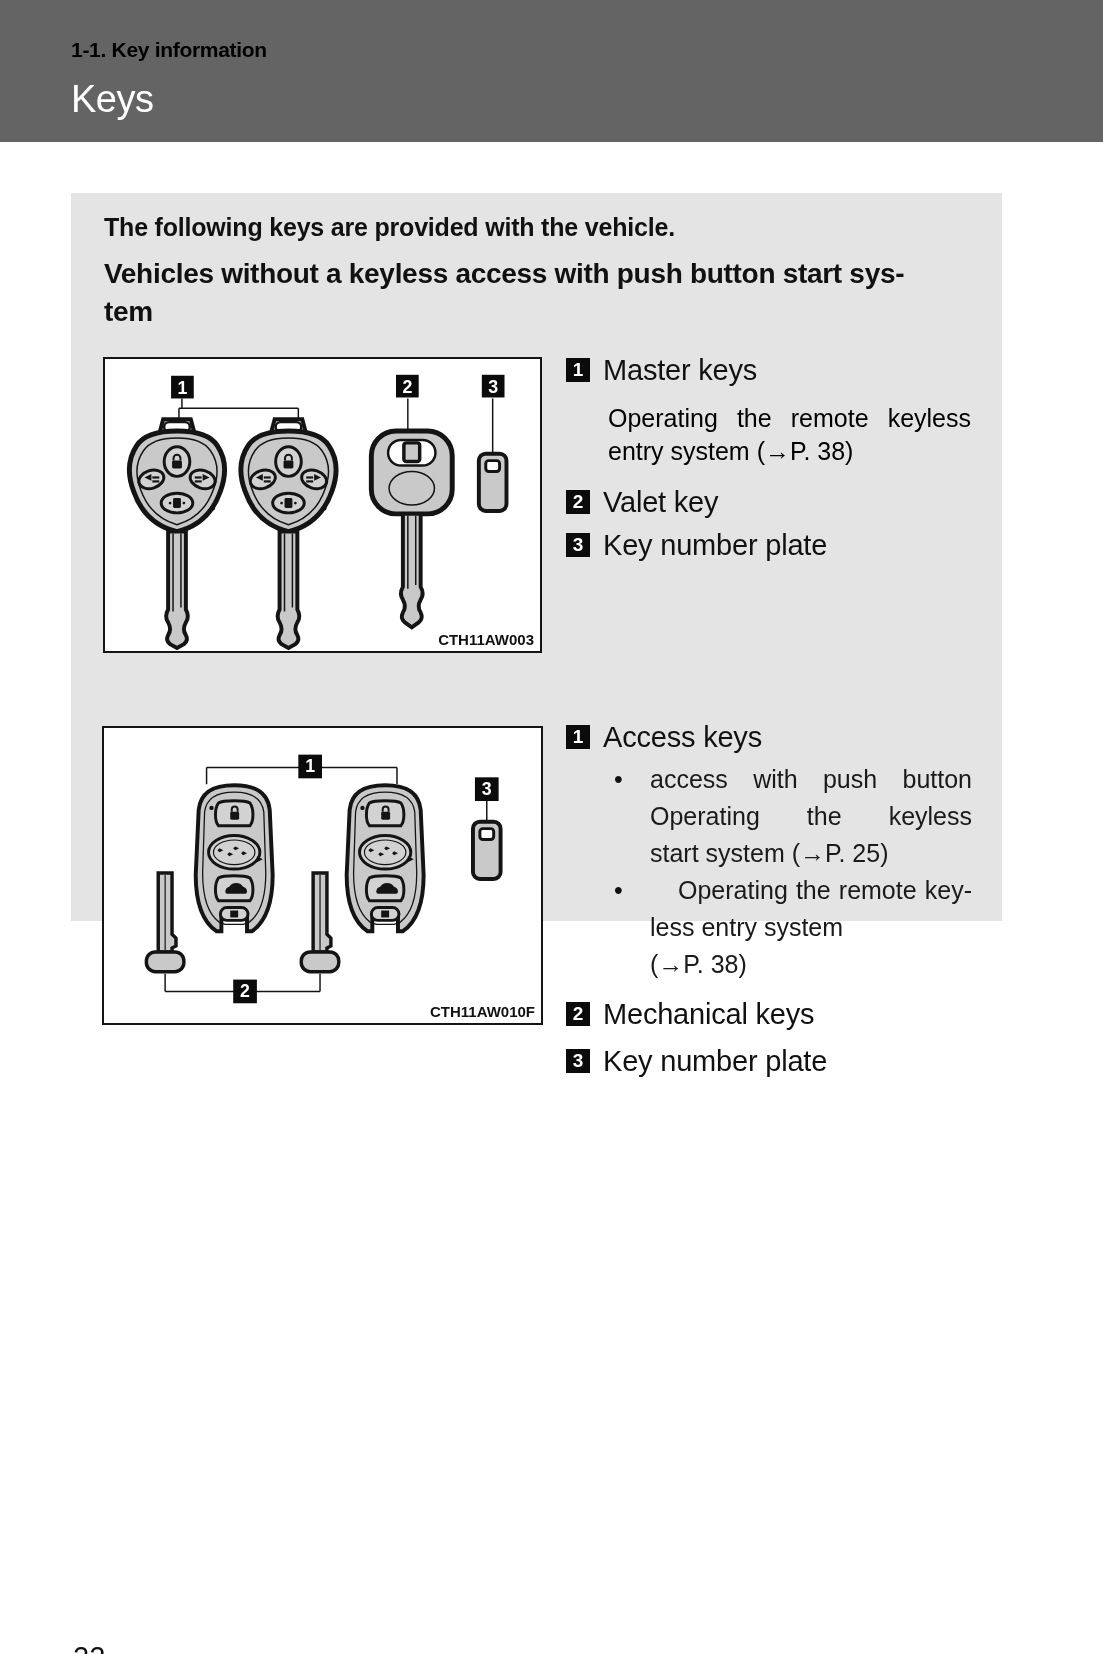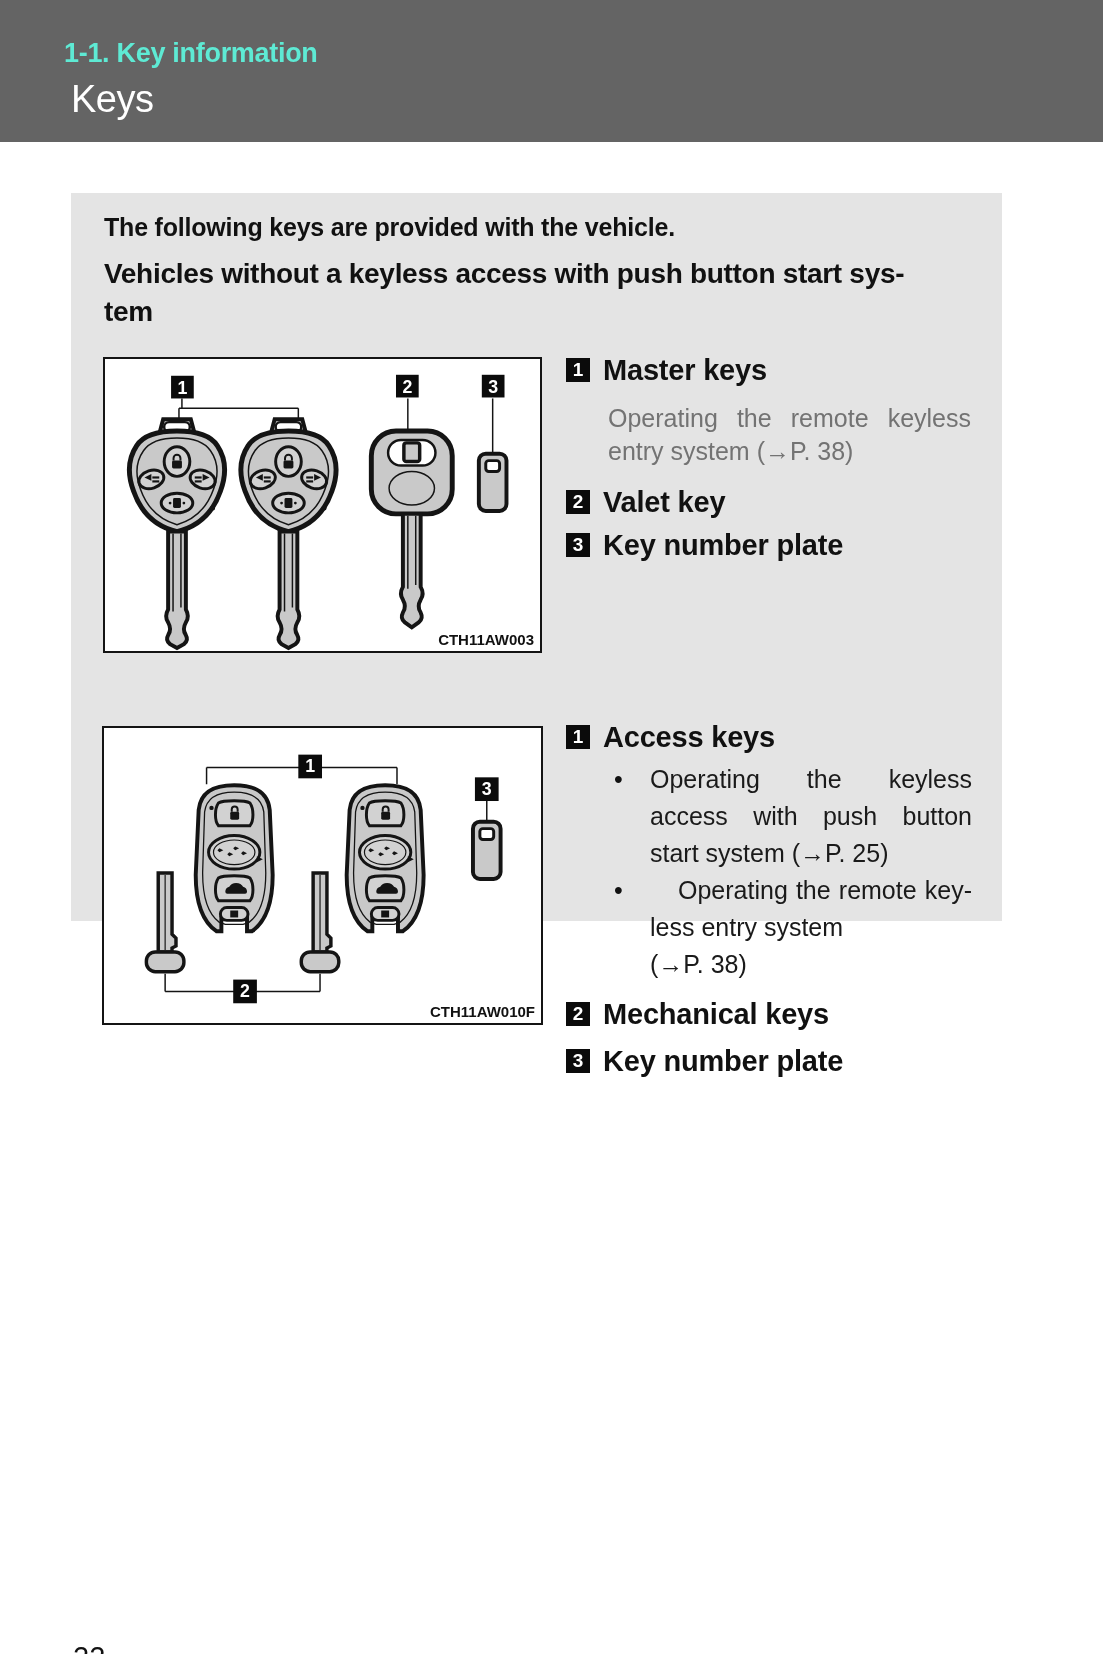--- a/index.html
+++ b/index.html
@@ -13,22 +13,22 @@
     width:1103px;height:1654px;position:relative;background:#ffffff;
     font-family:"Liberation Sans","DejaVu Sans",sans-serif;color:#111;
     overflow:hidden;
   }
   
   .page-header{
     position:absolute;left:0;top:0;width:1103px;height:142px;
     background:var(--header-bg);
   }
   .hdr-section{
-    position:absolute;left:64px;top:38px;
-    font-size:27px;font-weight:bold;color:#5eead4;letter-spacing:-0.3px;
+    position:absolute;left:71px;top:38px;
+    font-size:21px;font-weight:bold;color:#000000;letter-spacing:-0.3px;
   }
   .hdr-title{
     position:absolute;left:71px;top:78px;
     font-size:38px;font-weight:normal;color:#fff;letter-spacing:-0.5px;
   }
   
   .panel{
     position:absolute;left:71px;top:193px;width:931px;height:728px;
     background:var(--panel-bg);
   }
@@ -54,24 +54,24 @@
   }
   
   .item-row{
     position:absolute;left:495px;display:flex;align-items:flex-start;
   }
   .badge{
     flex:0 0 auto;width:24px;height:24px;background:#0b0b0b;color:#fff;
     font-size:19px;font-weight:bold;text-align:center;line-height:24px;
     margin-right:13px;margin-top:3px;
   }
-  .item-title{font-size:29px;line-height:31px;letter-spacing:-0.2px;font-weight:bold;}
+  .item-title{font-size:29px;line-height:31px;letter-spacing:-0.2px;}
   .desc{
     position:absolute;left:537px;width:363px;
-    font-size:25px;line-height:33px;color:#737373;
+    font-size:25px;line-height:33px;color:#000000;
   }
   .bullets{position:absolute;left:543px;width:360px;}
   .bullet{display:flex;align-items:flex-start;}
   .bullet-dot{
     flex:0 0 auto;width:36px;font-size:25px;line-height:37px;
   }
   .bullet-text{width:322px;font-size:25px;line-height:37px;color:#1a1a1a;}
   .line{white-space:nowrap;}
   .spread{text-align:justify;text-align-last:justify;white-space:normal;}
   
@@ -274,22 +274,22 @@
 
   <div class="item-row" style="top:529px;">
     <span class="badge">1</span>
     <span class="item-title">Access keys</span>
   </div>
 
   <div class="bullets" style="top:568px;">
     <div class="bullet">
       <span class="bullet-dot">•</span>
       <span class="bullet-text">
+        <span class="line spread" style="display:block;">access with push button</span>
         <span class="line spread" style="display:block;">Operating the keyless</span>
-        <span class="line spread" style="display:block;">access with push button</span>
         <span class="line" style="display:block;">start system (→P. 25)</span>
       </span>
     </div>
     <div class="bullet">
       <span class="bullet-dot">•</span>
       <span class="bullet-text">
         <span class="line spread" style="display:block;margin-left:28px;">Operating the remote key-</span>
         <span class="line" style="display:block;">less entry system</span>
         <span class="line" style="display:block;">(→P. 38)</span>
       </span>

